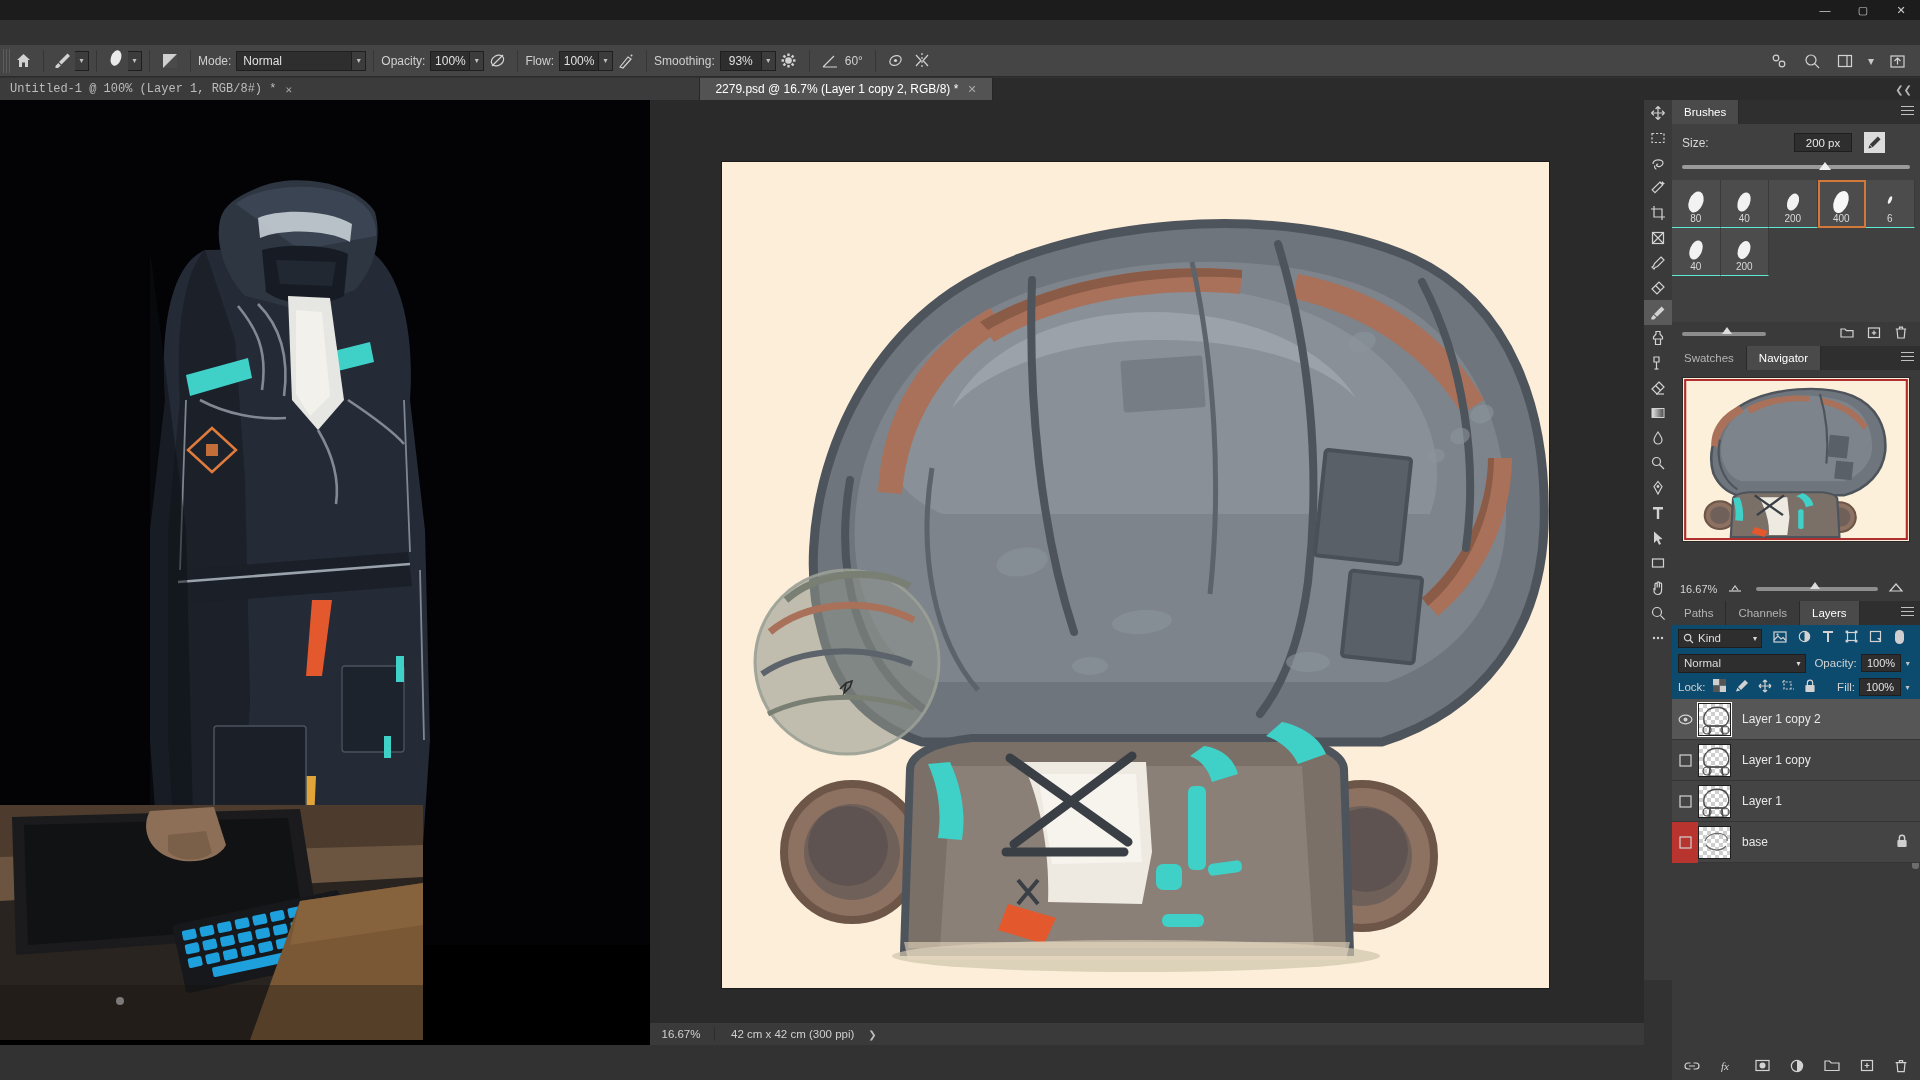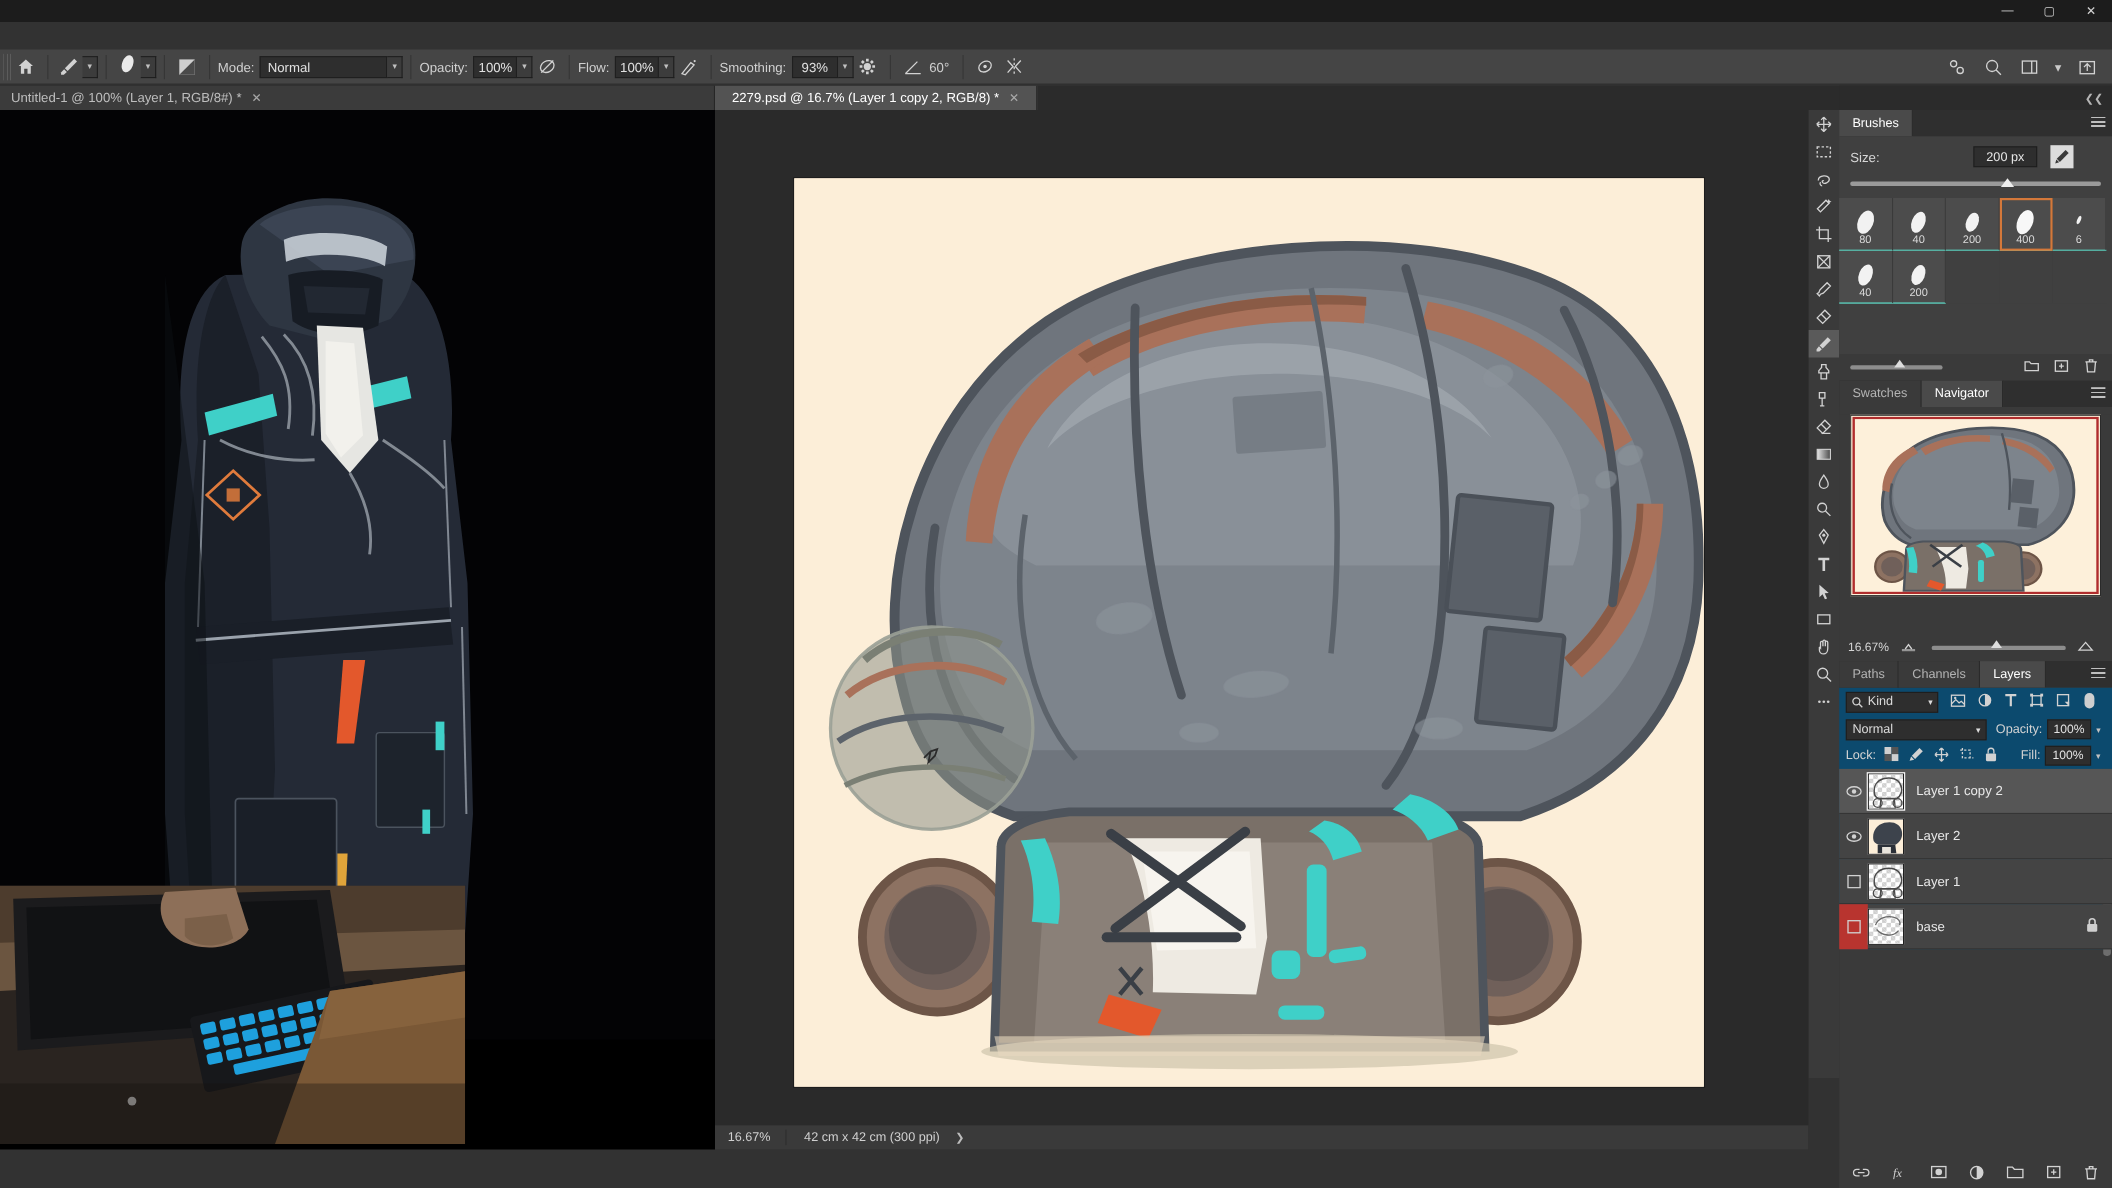--- a/index.html
+++ b/index.html
@@ -43,21 +43,21 @@
   .ob-tool-preview { width:24px; height:24px; display:flex; align-items:center; justify-content:center; }
   .brushsize-lbl { position:absolute; left:114px; top:62px; font-size:10px; color:#c8c8c8; }
 
   
   .tabbar { position:absolute; left:0; top:78px; width:1920px; height:22px; background:#2b2b2b;
     display:flex; align-items:stretch; }
   .tab { height:22px; display:flex; align-items:center; padding:0 10px; font-size:12px;
     background:#3b3b3b; color:#bdbdbd; border-right:1px solid #262626; }
   .tab.active { background:#535353; color:#ffffff; }
   .tab .x { margin-left:9px; font-size:11px; color:#a8a8a8; }
-  .tab1 { width:650px; }
+  .tab1 { width:700px;font-family:Liberation Mono, monospace; }
   .tab2 { width:293px; justify-content:center; }
 
   
   .doc-left { position:absolute; left:0; top:100px; width:650px; height:945px; background:#000; overflow:hidden; }
   .doc-left-canvas { position:absolute; left:0; top:0; width:650px; height:845px; background:#050507; }
   .photo-inset { position:absolute; left:0; bottom:5px; width:423px; height:235px; overflow:hidden; }
 
   
   .toolcol { position:absolute; left:1644px; top:100px; width:28px; height:880px; background:#3a3a3a; }
   .toolcol .tool { width:28px; height:25px; display:flex; align-items:center; justify-content:center; }
@@ -963,54 +963,54 @@
             <svg width="33" height="33" viewBox="0 0 33 33" style="position:absolute;inset:0;">
                 <path d="M5 17 C4 11 7 6 13 4 C20 2 27 4 29 10 C31 15 29 20 25 22 L9 22 C6 21 5 19 5 17 Z" fill="none" stroke="#4a4a4a" stroke-width="1.4"></path>
                 <circle cx="8" cy="26" r="4" fill="none" stroke="#4a4a4a" stroke-width="1.2"></circle>
                 <circle cx="26" cy="26" r="4" fill="none" stroke="#4a4a4a" stroke-width="1.2"></circle>
                 <path d="M11 22 L23 22 L24 31 L10 31 Z" fill="none" stroke="#4a4a4a" stroke-width="1.2"></path>
               </svg>
           </div>
           <span class="layer-name">Layer 1 copy 2</span>
         </div>
 
-
-        <div class="layer-row">
-          <div class="eye-cell">
-            <svg width="15" height="11" viewBox="0 0 15 11">
-                <ellipse class="icn" cx="7.5" cy="5.5" rx="6.4" ry="4.3"></ellipse>
-                <circle class="icn-f" cx="7.5" cy="5.5" r="2"></circle>
-              </svg>
-          </div>
-          <div class="thumb">
-            <svg width="33" height="33" viewBox="0 0 33 33" style="position:absolute;inset:0;">
-                <rect width="33" height="33" fill="#fceed8"></rect>
-                <path d="M4 18 C3 11 7 5 14 3 C22 1 29 4 30 11 C31 17 28 21 24 23 L9 23 C6 22 4 20 4 18 Z" fill="#3d434c"></path>
-                <path d="M8 23 L24 23 L25 31 L8 31 Z" fill="#2b3038"></path>
-                <path d="M12 25 L20 25 L20 31 L12 31 Z" fill="#e8e4dc"></path>
-              </svg>
-          </div>
-          <span class="layer-name">Layer 2</span>
-        </div>
-
         <div class="layer-row">
           <div class="eye-cell">
             <svg width="13" height="13" viewBox="0 0 13 13">
                 <rect class="icn" x="1" y="1" width="11" height="11"></rect>
               </svg>
           </div>
           <div class="thumb">
             <div class="checker"></div>
             <svg width="33" height="33" viewBox="0 0 33 33" style="position:absolute;inset:0;">
                 <path d="M5 17 C4 11 7 6 13 4 C20 2 27 4 29 10 C31 15 29 20 25 22 L9 22 C6 21 5 19 5 17 Z" fill="none" stroke="#4a4a4a" stroke-width="1.4"></path>
                 <circle cx="8" cy="26" r="4" fill="none" stroke="#4a4a4a" stroke-width="1.2"></circle>
                 <circle cx="26" cy="26" r="4" fill="none" stroke="#4a4a4a" stroke-width="1.2"></circle>
                 <path d="M11 22 L23 22 L24 31 L10 31 Z" fill="none" stroke="#4a4a4a" stroke-width="1.2"></path>
               </svg>
           </div>
+          <span class="layer-name">Layer 1 copy</span>
+        </div>
+
+
+        <div class="layer-row">
+          <div class="eye-cell">
+            <svg width="13" height="13" viewBox="0 0 13 13">
+                <rect class="icn" x="1" y="1" width="11" height="11"></rect>
+              </svg>
+          </div>
+          <div class="thumb">
+            <div class="checker"></div>
+            <svg width="33" height="33" viewBox="0 0 33 33" style="position:absolute;inset:0;">
+                <path d="M5 17 C4 11 7 6 13 4 C20 2 27 4 29 10 C31 15 29 20 25 22 L9 22 C6 21 5 19 5 17 Z" fill="none" stroke="#4a4a4a" stroke-width="1.4"></path>
+                <circle cx="8" cy="26" r="4" fill="none" stroke="#4a4a4a" stroke-width="1.2"></circle>
+                <circle cx="26" cy="26" r="4" fill="none" stroke="#4a4a4a" stroke-width="1.2"></circle>
+                <path d="M11 22 L23 22 L24 31 L10 31 Z" fill="none" stroke="#4a4a4a" stroke-width="1.2"></path>
+              </svg>
+          </div>
           <span class="layer-name">Layer 1</span>
         </div>
 
         <div class="layer-row">
           <div class="eye-cell marked">
             <svg width="13" height="13" viewBox="0 0 13 13">
                 <rect class="icn" x="1" y="1" width="11" height="11"></rect>
               </svg>
           </div>
           <div class="thumb">

